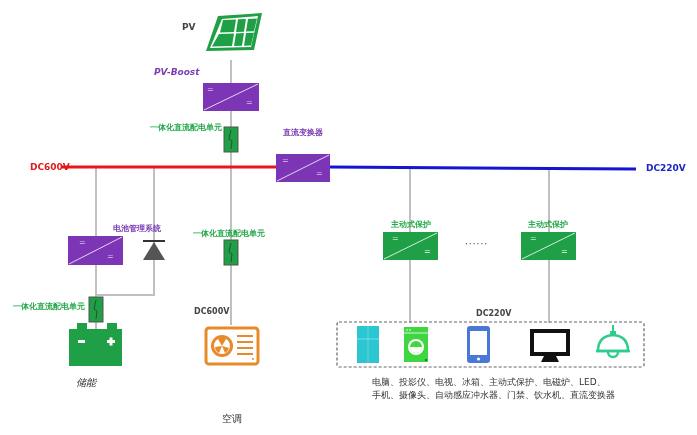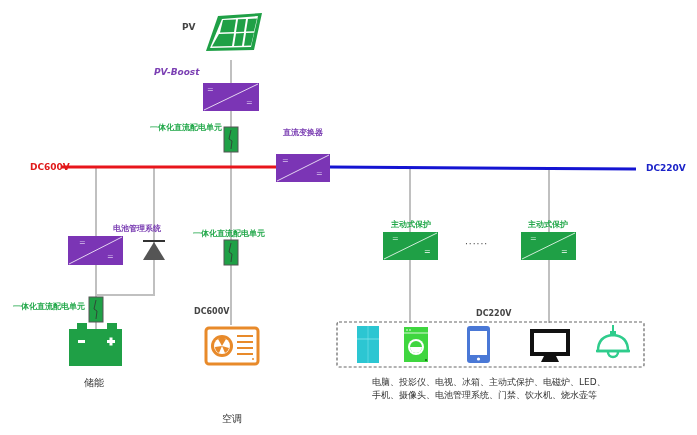--- a/index.html
+++ b/index.html
@@ -164,17 +164,17 @@
 <div class="lbl lbl-blue" style="left:646px;top:163px;">DC220V</div>
 <div class="lbl lbl-purple" style="left:77px;top:223px;font-size:8px;margin-left:36px;">电池管理系统</div>
 <div class="lbl lbl-green" style="left:193px;top:228px;font-size:8px;">一体化直流配电单元</div>
 <div class="lbl lbl-green" style="left:13px;top:301px;font-size:8px;">一体化直流配电单元</div>
 <div class="lbl lbl-gray" style="left:194px;top:307px;font-size:8px;">DC600V</div>
 <div class="lbl lbl-green" style="left:391px;top:219px;font-size:8px;">主动式保护</div>
 <div class="lbl lbl-green" style="left:528px;top:219px;font-size:8px;">主动式保护</div>
 <div class="lbl lbl-gray" style="left:465px;top:239px;font-size:9px;letter-spacing:1px;font-weight:normal;">······</div>
 <div class="lbl lbl-gray" style="left:476px;top:309px;font-size:8px;">DC220V</div>
 
-<div class="caption" style="left:84px;top:376px;">储能</div>
+<div class="caption" style="left:76px;top:376px;font-style:italic;">储能</div>
 <div class="caption" style="left:222px;top:376px;margin-top:36px;">空调</div>
 
 <div class="caption" style="left:372px;top:376px;font-size:9px;text-align:left;">电脑、投影仪、电视、冰箱、主动式保护、电磁炉、LED、</div>
-<div class="caption" style="left:372px;top:389px;font-size:9px;text-align:left;">手机、摄像头、电池管理系统、门禁、饮水机、烧水壶等</div>
+<div class="caption" style="left:372px;top:389px;font-size:9px;text-align:left;">手机、摄像头、自动感应冲水器、门禁、饮水机、直流变换器</div>
 
 </body></html>

